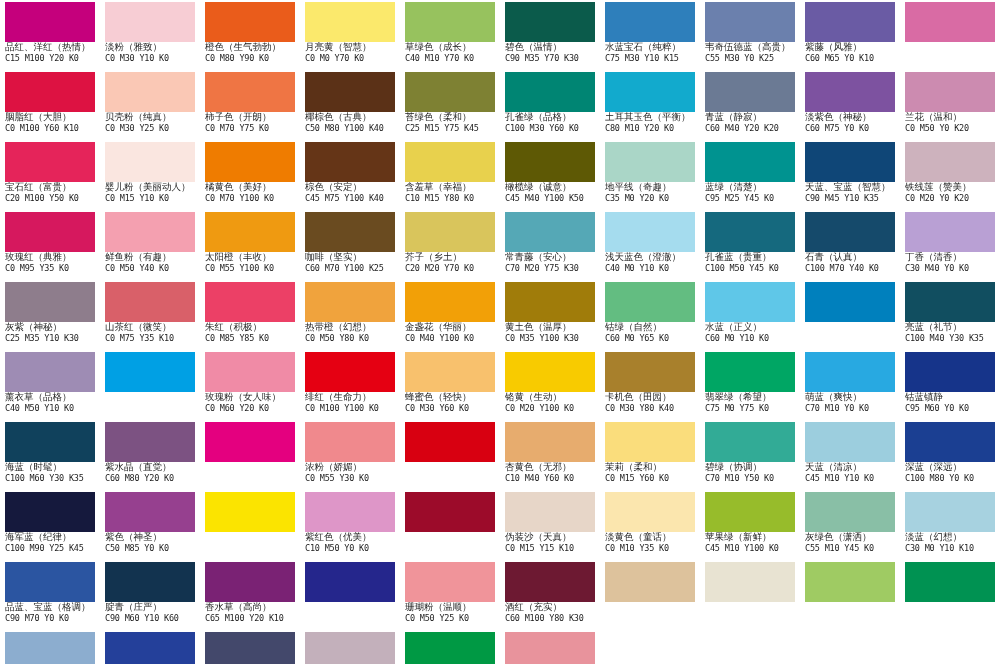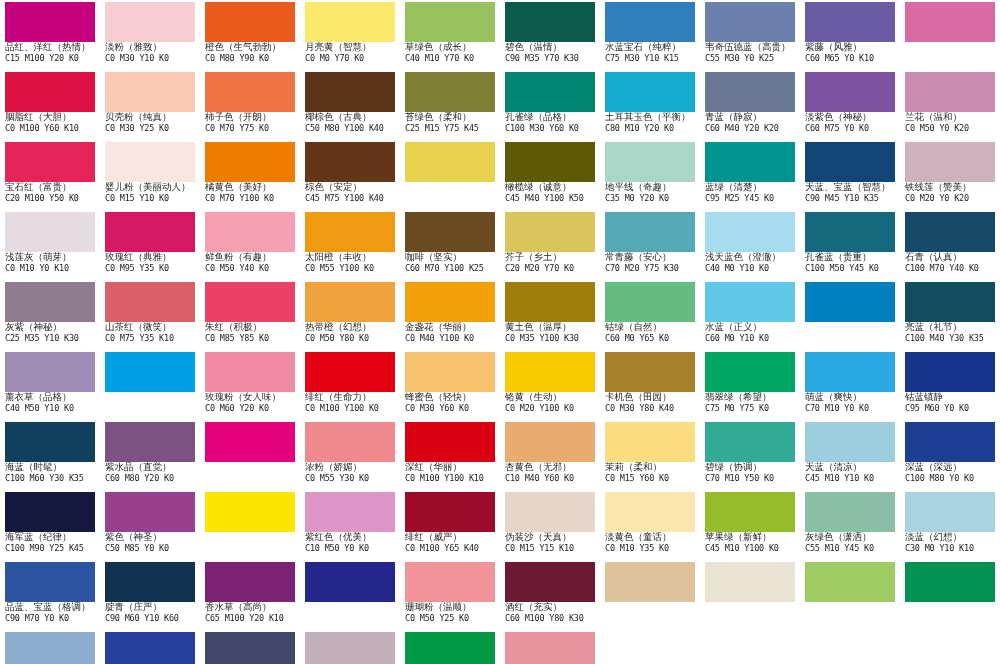--- a/index.html
+++ b/index.html
@@ -223,20 +223,24 @@
     </div>
     <div class="swatch-cell">
       <div class="swatch-chip" style="background: rgb(101, 53, 23);"></div>
       <div class="swatch-text">
         <span class="swatch-name">棕色（安定）</span>
         <span class="swatch-code">C45 M75 Y100 K40</span>
       </div>
     </div>
     <div class="swatch-cell">
       <div class="swatch-chip" style="background: rgb(232, 209, 77);"></div>
+      <div class="swatch-text">
+        <span class="swatch-name">含羞草（幸福）</span>
+        <span class="swatch-code">C10 M15 Y80 K0</span>
+      </div>
     </div>
     <div class="swatch-cell">
       <div class="swatch-chip" style="background: rgb(94, 89, 5);"></div>
       <div class="swatch-text">
         <span class="swatch-name">橄榄绿（诚意）</span>
         <span class="swatch-code">C45 M40 Y100 K50</span>
       </div>
     </div>
     <div class="swatch-cell">
       <div class="swatch-chip" style="background: rgb(170, 214, 199);"></div>
@@ -260,27 +264,20 @@
       </div>
     </div>
     <div class="swatch-cell">
       <div class="swatch-chip" style="background: rgb(205, 178, 189);"></div>
       <div class="swatch-text">
         <span class="swatch-name">铁线莲（赞美）</span>
         <span class="swatch-code">C0 M20 Y0 K20</span>
       </div>
     </div>
     <div class="swatch-cell">
-      <div class="swatch-chip" style="background: rgb(229, 219, 226);"></div>
-      <div class="swatch-text">
-        <span class="swatch-name">浅莲灰（萌芽）</span>
-        <span class="swatch-code">C0 M10 Y0 K10</span>
-      </div>
-    </div>
-    <div class="swatch-cell">
       <div class="swatch-chip" style="background: rgb(214, 24, 94);"></div>
       <div class="swatch-text">
         <span class="swatch-name">玫瑰红（典雅）</span>
         <span class="swatch-code">C0 M95 Y35 K0</span>
       </div>
     </div>
     <div class="swatch-cell">
       <div class="swatch-chip" style="background: rgb(244, 160, 176);"></div>
       <div class="swatch-text">
         <span class="swatch-name">鲜鱼粉（有趣）</span>
@@ -330,20 +327,27 @@
       </div>
     </div>
     <div class="swatch-cell">
       <div class="swatch-chip" style="background: rgb(21, 74, 107);"></div>
       <div class="swatch-text">
         <span class="swatch-name">石青（认真）</span>
         <span class="swatch-code">C100 M70 Y40 K0</span>
       </div>
     </div>
     <div class="swatch-cell">
+      <div class="swatch-chip" style="background: rgb(185, 160, 212);"></div>
+      <div class="swatch-text">
+        <span class="swatch-name">丁香（清香）</span>
+        <span class="swatch-code">C30 M40 Y0 K0</span>
+      </div>
+    </div>
+    <div class="swatch-cell">
       <div class="swatch-chip" style="background: rgb(142, 125, 140);"></div>
       <div class="swatch-text">
         <span class="swatch-name">灰紫（神秘）</span>
         <span class="swatch-code">C25 M35 Y10 K30</span>
       </div>
     </div>
     <div class="swatch-cell">
       <div class="swatch-chip" style="background: rgb(217, 96, 105);"></div>
       <div class="swatch-text">
         <span class="swatch-name">山茶红（微笑）</span>
@@ -495,24 +499,20 @@
     </div>
     <div class="swatch-cell">
       <div class="swatch-chip" style="background: rgb(240, 137, 141);"></div>
       <div class="swatch-text">
         <span class="swatch-name">浓粉（娇媚）</span>
         <span class="swatch-code">C0 M55 Y30 K0</span>
       </div>
     </div>
     <div class="swatch-cell">
       <div class="swatch-chip" style="background: rgb(216, 0, 17);"></div>
-      <div class="swatch-text">
-        <span class="swatch-name">深红（华丽）</span>
-        <span class="swatch-code">C0 M100 Y100 K10</span>
-      </div>
     </div>
     <div class="swatch-cell">
       <div class="swatch-chip" style="background: rgb(231, 172, 110);"></div>
       <div class="swatch-text">
         <span class="swatch-name">杏黄色（无邪）</span>
         <span class="swatch-code">C10 M40 Y60 K0</span>
       </div>
     </div>
     <div class="swatch-cell">
       <div class="swatch-chip" style="background: rgb(250, 221, 124);"></div>
@@ -565,24 +565,20 @@
     </div>
     <div class="swatch-cell">
       <div class="swatch-chip" style="background: rgb(222, 150, 200);"></div>
       <div class="swatch-text">
         <span class="swatch-name">紫红色（优美）</span>
         <span class="swatch-code">C10 M50 Y0 K0</span>
       </div>
     </div>
     <div class="swatch-cell">
       <div class="swatch-chip" style="background: rgb(156, 11, 42);"></div>
-      <div class="swatch-text">
-        <span class="swatch-name">绯红（威严）</span>
-        <span class="swatch-code">C0 M100 Y65 K40</span>
-      </div>
     </div>
     <div class="swatch-cell">
       <div class="swatch-chip" style="background: rgb(231, 214, 200);"></div>
       <div class="swatch-text">
         <span class="swatch-name">伪装沙（天真）</span>
         <span class="swatch-code">C0 M15 Y15 K10</span>
       </div>
     </div>
     <div class="swatch-cell">
       <div class="swatch-chip" style="background: rgb(251, 230, 174);"></div>

